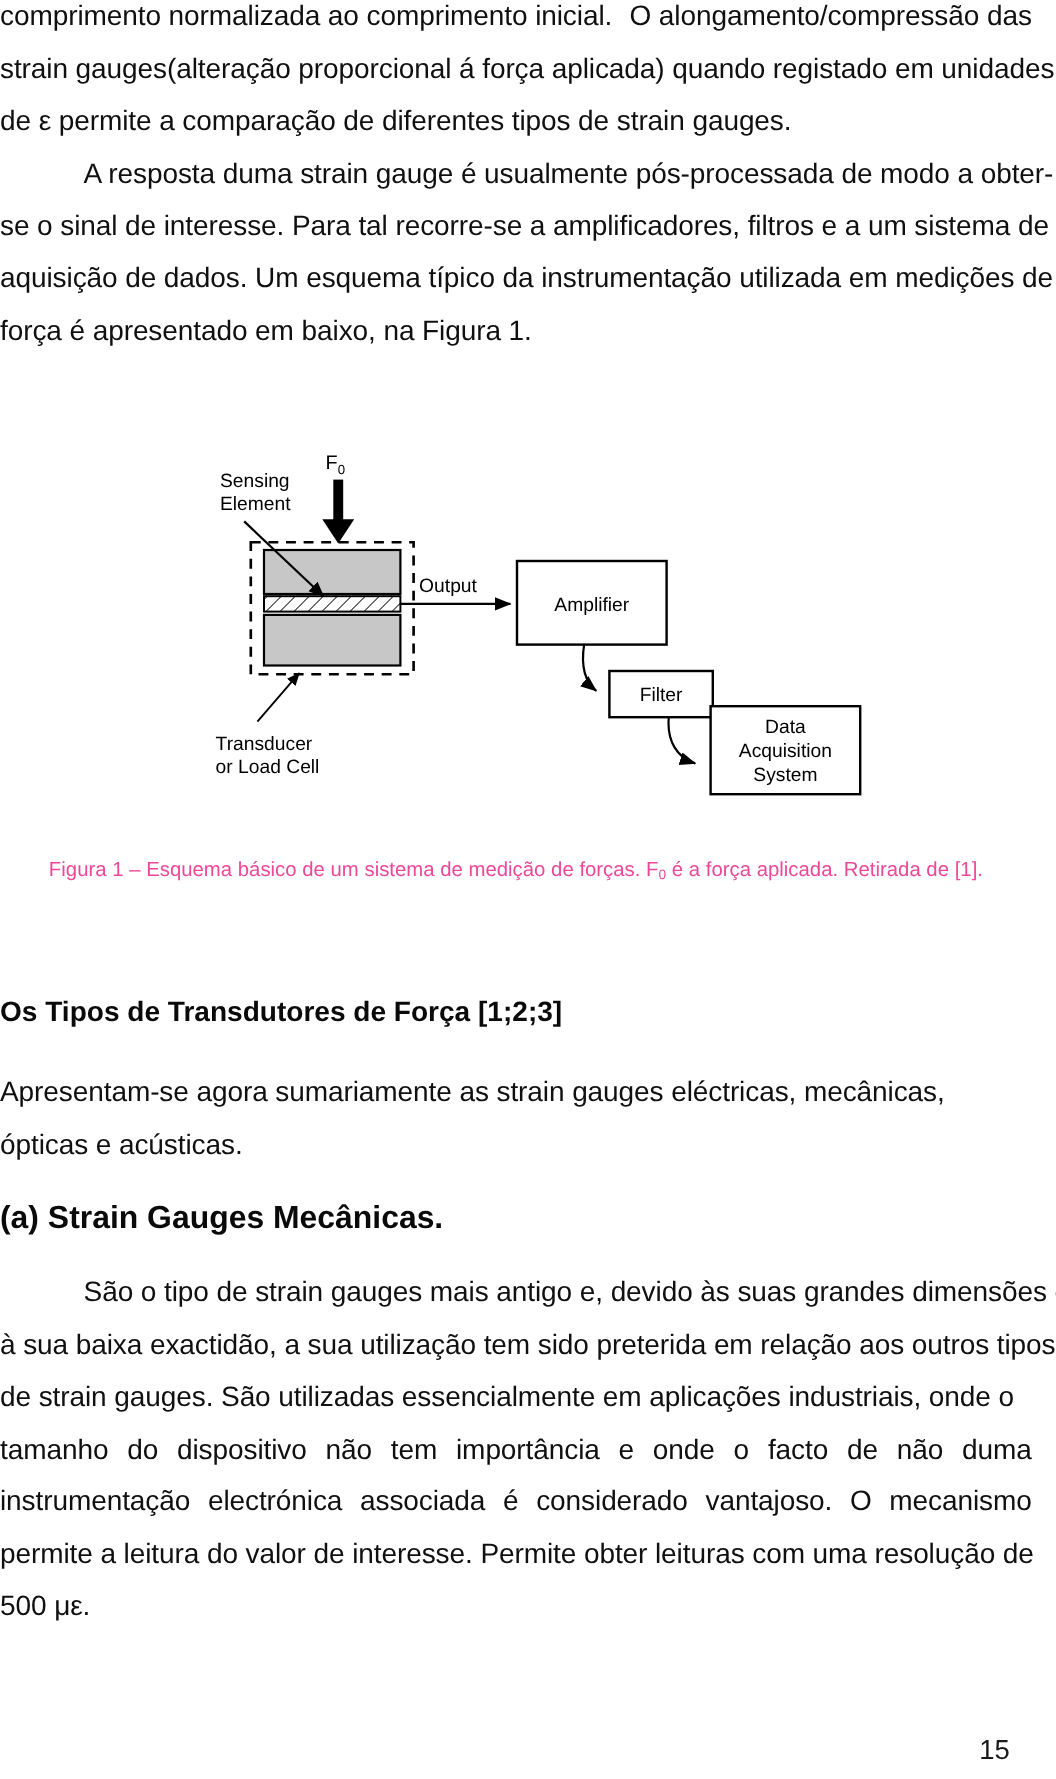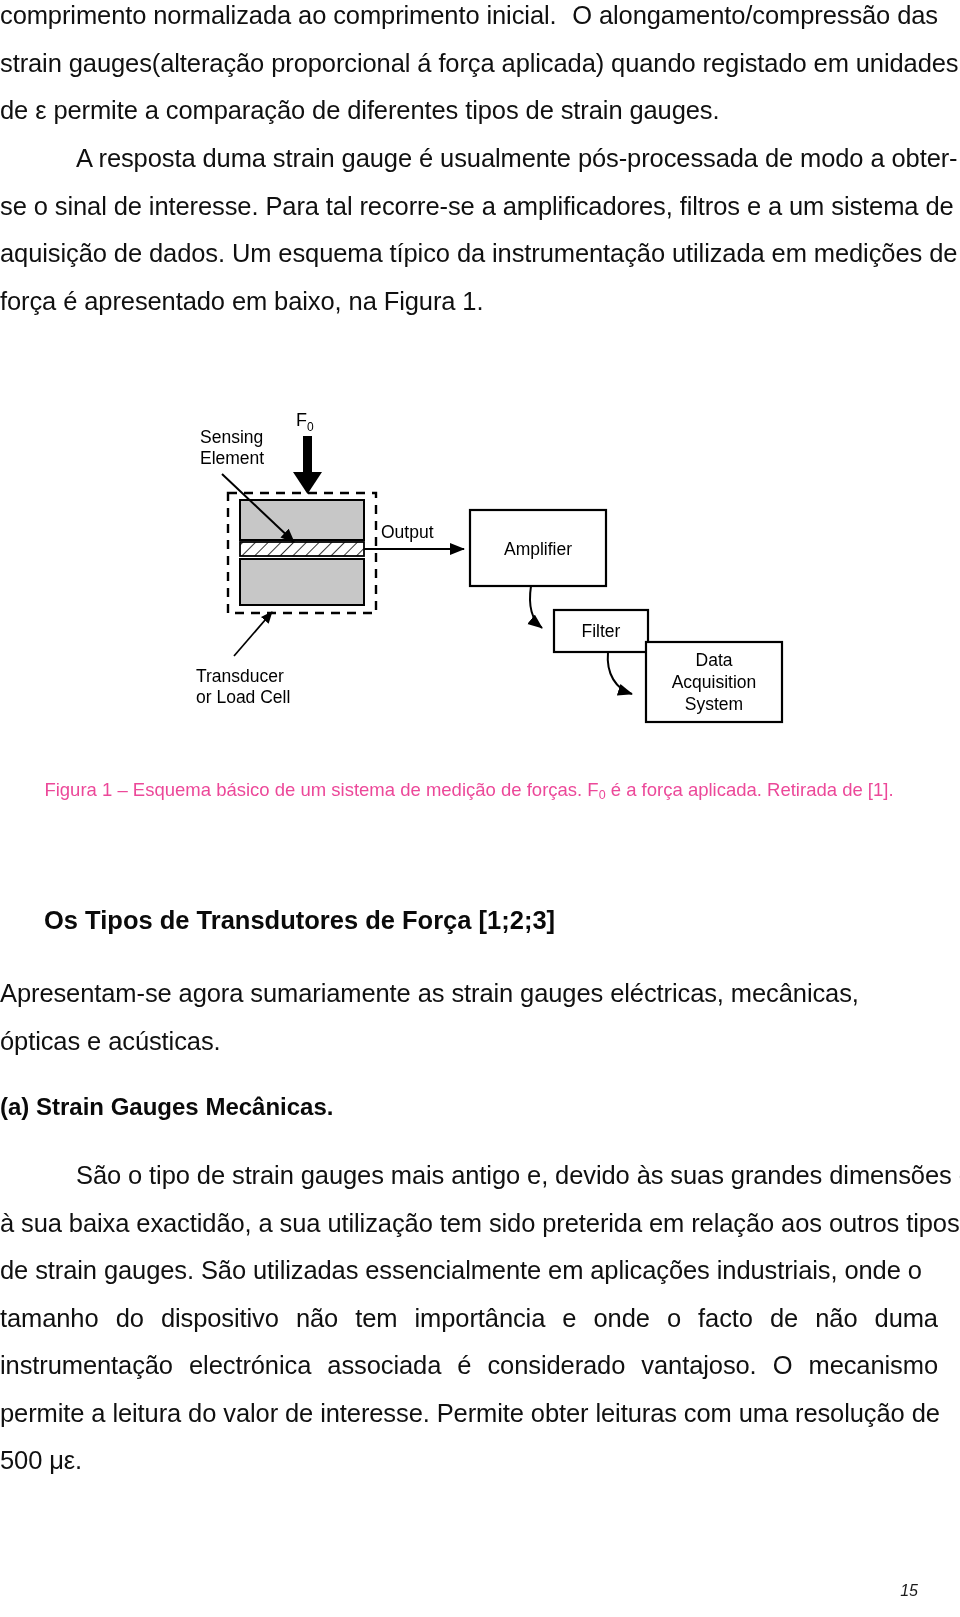--- a/index.html
+++ b/index.html
@@ -41,26 +41,25 @@
   i, .it {
   }
   .heading {
     position: absolute;
     left: 0px;
     font-size: 25.5px;
     font-weight: bold;
     line-height: 34px;
     white-space: nowrap;
     color: #0a0a0a;
-    margin-left: 44px;
   }
   .subhead {
     position: absolute;
     left: 0px;
-    font-size: 24px;
+    font-size: 29px;
     font-weight: bold;
     line-height: 32px;
     white-space: nowrap;
     color: #0a0a0a;
   }
   .caption {
     position: absolute;
     left: 0px;
     width: 938px;
     text-align: center;
@@ -70,24 +69,23 @@
     color: #ec4899;
   }
   .caption sub {
     font-size: 12.5px;
     vertical-align: -3px;
   }
   .pagenum {
     position: absolute;
     right: 14px;
     bottom: 12px;
-    font-size: 16px;
+    font-size: 25px;
     line-height: 28px;
     color: #1a1a1a;
-    font-style: italic;
   }
   
   .figure {
     position: absolute;
     left: 176px;
     top: 392px;
     width: 620px;
     height: 340px;
   }
   .figure svg {

